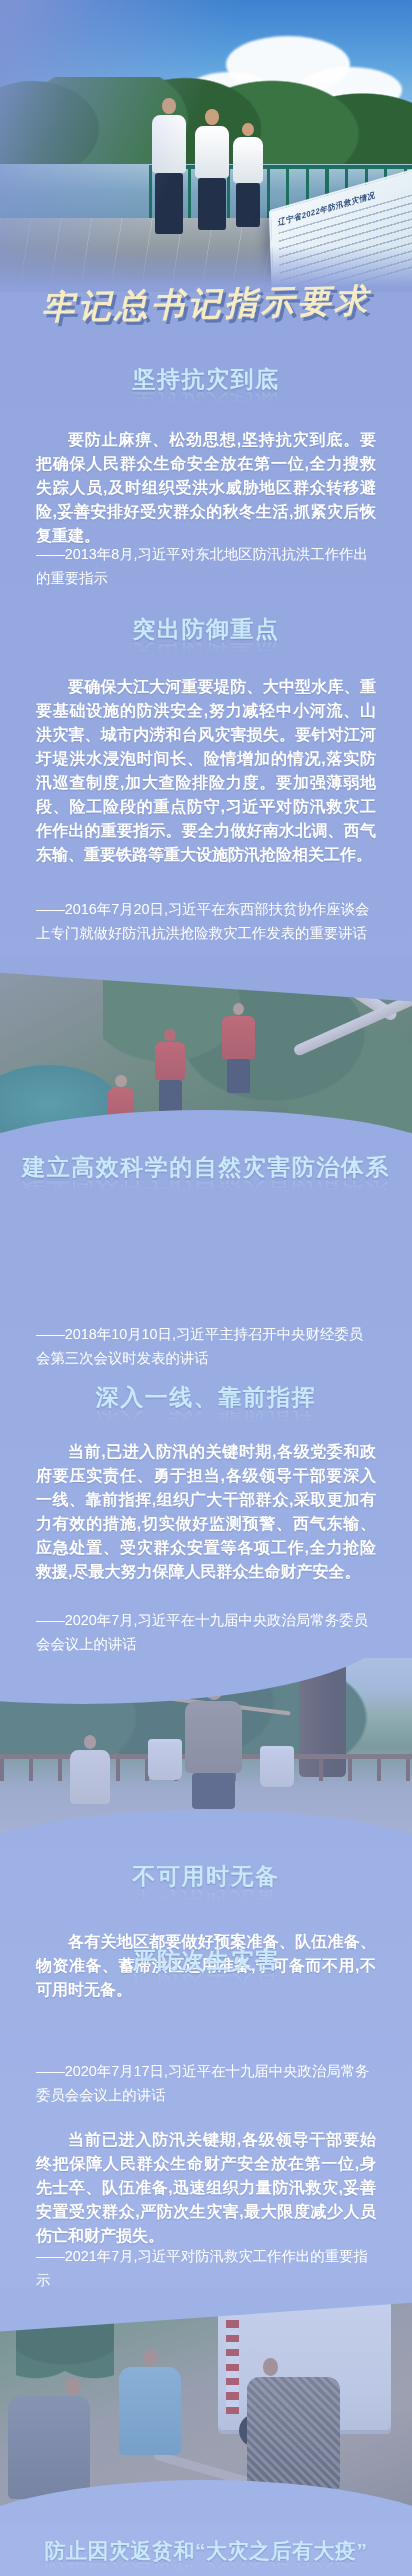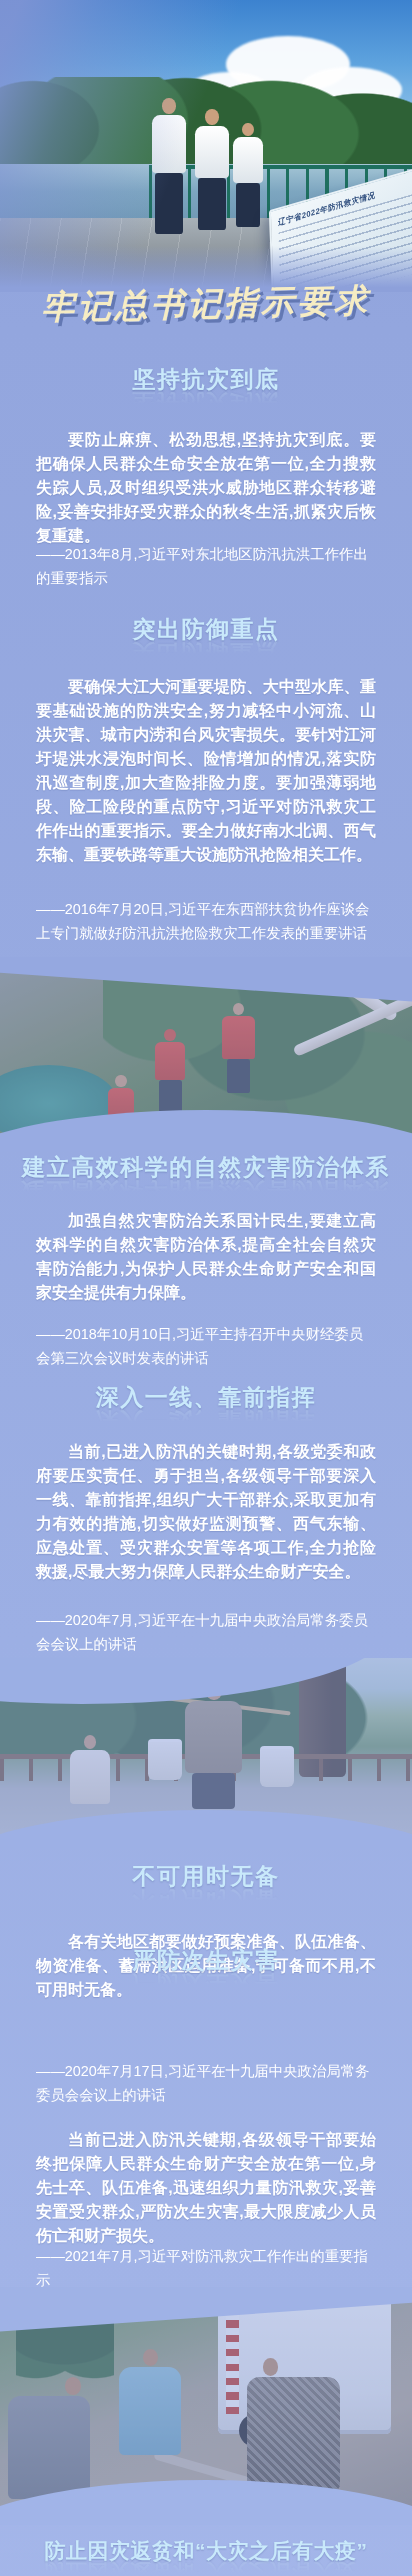--- a/index.html
+++ b/index.html
@@ -207,21 +207,20 @@
       </div>
     <div class="tint" style="background:rgba(140,158,220,.42);"></div>
     <div class="carve-diag" style="left:-41px;right:-41px;top:-77px;height:107px;background:#95a8e0;transform:rotate(4deg);"></div>
     <div class="carve-ellipse" style="left:-15%;width:130%;height:129px;bottom:-88px;background:#98abe2;"></div>
   </div>
 
   <div class="abs sec-hdr" style="top:1107px;margin-top:48px;">
     <span class="hdr">建立高效科学的自然灾害防治体系</span>
     <span class="hdr hdr-reflect">建立高效科学的自然灾害防治体系</span>
   </div>
-  <p class="abs body-text" style="top:1209px;">加强自然灾害防治关系国计民生,要建立高效科学的自然灾害防治体系,提高全社会自然灾害防治能力,为保护人民群众生命财产安全和国家安全提供有力保障。</p>
   <p class="abs attr-text" style="top:1322px;">——2018年10月10日,习近平主持召开中央财经委员会第三次会议时发表的讲话</p>
 
   <div class="abs sec-hdr" style="top:1385px;">
     <span class="hdr">深入一线、靠前指挥</span>
     <span class="hdr hdr-reflect">深入一线、靠前指挥</span>
   </div>
   <p class="abs body-text" style="top:1440px;">当前,已进入防汛的关键时期,各级党委和政府要压实责任、勇于担当,各级领导干部要深入一线、靠前指挥,组织广大干部群众,采取更加有力有效的措施,切实做好监测预警、西气东输、应急处置、受灾群众安置等各项工作,全力抢险救援,尽最大努力保障人民群众生命财产安全。</p>
   <p class="abs attr-text" style="top:1608px;">——2020年7月,习近平在十九届中央政治局常务委员会会议上的讲话</p>
 
   <div class="abs photo pb">

